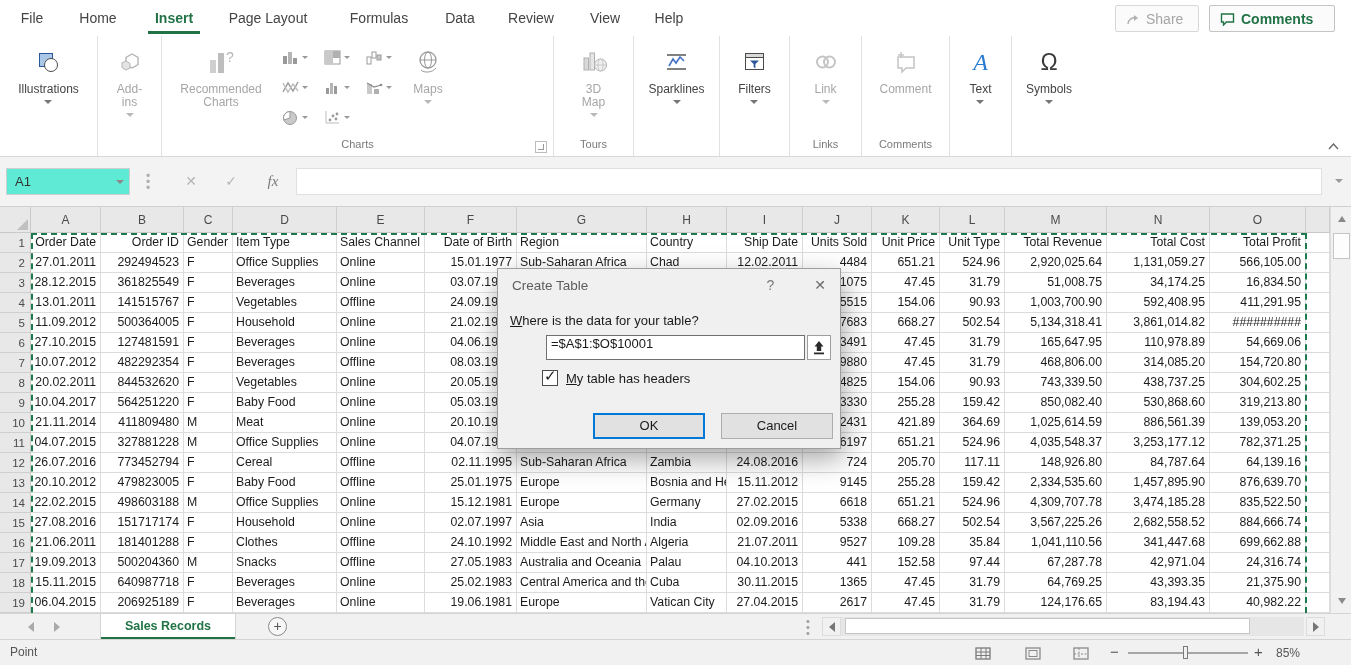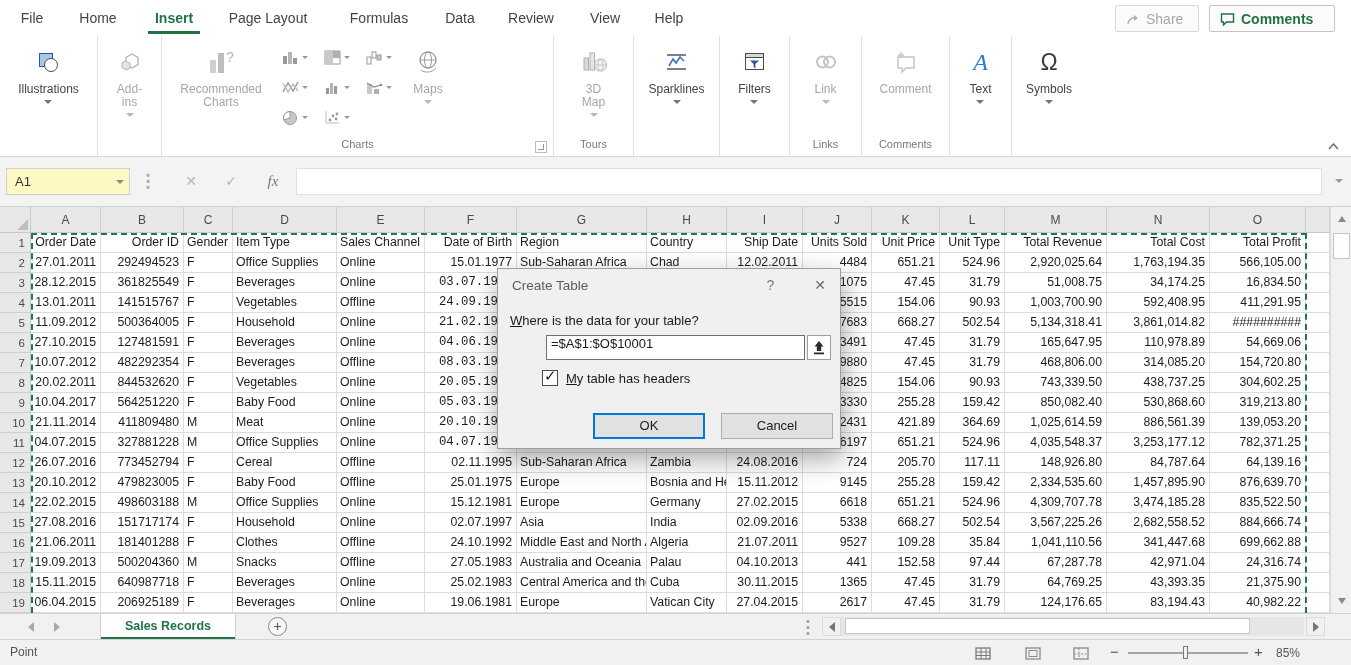--- a/index.html
+++ b/index.html
@@ -35,21 +35,21 @@
   .chart-grid { display:grid; grid-template-columns:repeat(3,42px); grid-auto-rows:30px; margin-top:2px; }
   .cg-item { display:flex; align-items:center; gap:3px; cursor:pointer; justify-content:center; }
   .cg-item .chev { margin-top:0; border-left-width:3.5px; border-right-width:3.5px; border-top-width:3.5px; border-top-color:#9a9a9a; }
   .launcher { position:absolute; right:6px; bottom:3px; width:12px; height:12px; border:1px solid #bdbdbd; cursor:pointer; }
   .launcher::after { content:""; position:absolute; right:2px; bottom:2px; width:5px; height:5px;
     border-right:1.5px solid #9a9a9a; border-bottom:1.5px solid #9a9a9a; }
   .collapse-chev { position:absolute; right:12px; bottom:6px; width:11px; height:7px; cursor:pointer; }
 
   
   .fbar { position:absolute; left:0; top:157px; width:1351px; height:50px; background:#f3f3f3; border-bottom:1px solid #d0d0d0; }
-  .namebox { position:absolute; left:6px; top:11px; width:124px; height:27px; background:#fef9c3;
+  .namebox { position:absolute; left:6px; top:11px; width:124px; height:27px; background:#5eead4;
     border:1px solid #cfcfcf; font-size:13px; color:#333; line-height:25px; padding-left:8px; }
   .namebox .nb-chev { position:absolute; right:5px; top:11px; width:0; height:0;
     border-left:4px solid transparent; border-right:4px solid transparent; border-top:4px solid #8a8a8a; }
   .fbar-dots { position:absolute; left:146px; top:16px; color:#b0b0b0; font-size:12px; letter-spacing:0; line-height:6px; }
   .fbar-ico { position:absolute; top:11px; height:27px; width:30px; text-align:center; line-height:27px;
     font-size:14px; color:#b5b5b5; cursor:pointer; }
   .fx { font-family:"Liberation Serif", serif; font-style:italic; color:#7a7a7a; font-size:15px; }
   .finput { position:absolute; left:296px; top:11px; width:1026px; height:27px; background:#fff; border:1px solid #e0e0e0; }
   .fbar-expand { position:absolute; right:8px; top:22px; width:0; height:0;
     border-left:4px solid transparent; border-right:4px solid transparent; border-top:4px solid #9a9a9a; }
@@ -61,21 +61,21 @@
   .g-corner { width:31px; height:26px; background:#e8e8e8; border-right:1px solid #c9c9c9; border-bottom:1px solid #c9c9c9; position:relative; }
   .sel-tri { position:absolute; right:2px; bottom:2px; width:0; height:0;
     border-left:11px solid transparent; border-bottom:11px solid #c0c0c0; }
   .g-colhdr { height:26px; background:#e8e8e8; border-right:1px solid #cfcfcf; border-bottom:1px solid #c9c9c9;
     font-size:12px; color:#4a4a4a; text-align:center; line-height:26px; flex:none; }
   .g-rowhdr { width:31px; background:#e8e8e8; border-right:1px solid #c9c9c9; border-bottom:1px solid #cfcfcf;
     font-size:11.5px; color:#4a4a4a; text-align:right; padding-right:5px; line-height:20px; flex:none; }
   .g-cell { height:20px; border-right:1px solid #dcdcdc; border-bottom:1px solid #dcdcdc; font-size:12.3px;
     color:#1c1c1c; line-height:19px; padding:0 4px 0 3px; white-space:nowrap; overflow:hidden; flex:none; background:#fff; }
   .g-cell.right { text-align:right; }
-  .g-cell.dob-clip { padding-right:18px;font-family:Liberation Mono, monospace; }
+  .g-cell.dob-clip { padding-right:18px; }
   .ants { position:absolute; left:31px; top:26px; width:1276px; height:380px; pointer-events:none;
     border:2px dashed #1e7a4d; border-bottom:none; z-index:5; }
 
   
   .vscroll { position:absolute; left:1330px; top:207px; width:21px; height:406px; background:#f1f1f1; border-left:1px solid #dcdcdc; }
   .vs-btn { position:absolute; left:1px; width:19px; height:24px; background:#f1f1f1; display:flex; align-items:center; justify-content:center; cursor:pointer; }
   .tri-up { width:0; height:0; border-left:4.5px solid transparent; border-right:4.5px solid transparent; border-bottom:6px solid #8a8a8a; }
   .tri-down { width:0; height:0; border-left:4.5px solid transparent; border-right:4.5px solid transparent; border-top:6px solid #8a8a8a; }
   .vs-thumb { position:absolute; left:2px; top:26px; width:17px; height:26px; background:#fdfdfd; border:1px solid #c6c6c6; cursor:pointer; }
 
@@ -486,21 +486,21 @@
           <div class="g-cell" style="width:104px">Office Supplies</div>
           <div class="g-cell" style="width:88px">Online</div>
           <div class="g-cell right" style="width:92px">15.01.1977</div>
           <div class="g-cell" style="width:130px">Sub-Saharan Africa</div>
           <div class="g-cell" style="width:80px">Chad</div>
           <div class="g-cell right" style="width:76px">12.02.2011</div>
           <div class="g-cell right" style="width:69px">4484</div>
           <div class="g-cell right" style="width:68px">651.21</div>
           <div class="g-cell right" style="width:65px">524.96</div>
           <div class="g-cell right" style="width:102px">2,920,025.64</div>
-          <div class="g-cell right" style="width:103px">1,763,194.35</div>
+          <div class="g-cell right" style="width:103px">1,131,059.27</div>
           <div class="g-cell right" style="width:96px">566,105.00</div>
           <div class="g-cell" style="width:24px"></div>
         </div>
         <div class="g-row">
           <div class="g-rowhdr">3</div>
           <div class="g-cell right" style="width:70px">28.12.2015</div>
           <div class="g-cell right" style="width:83px">361825549</div>
           <div class="g-cell" style="width:49px">F</div>
           <div class="g-cell" style="width:104px">Beverages</div>
           <div class="g-cell" style="width:88px">Online</div>

